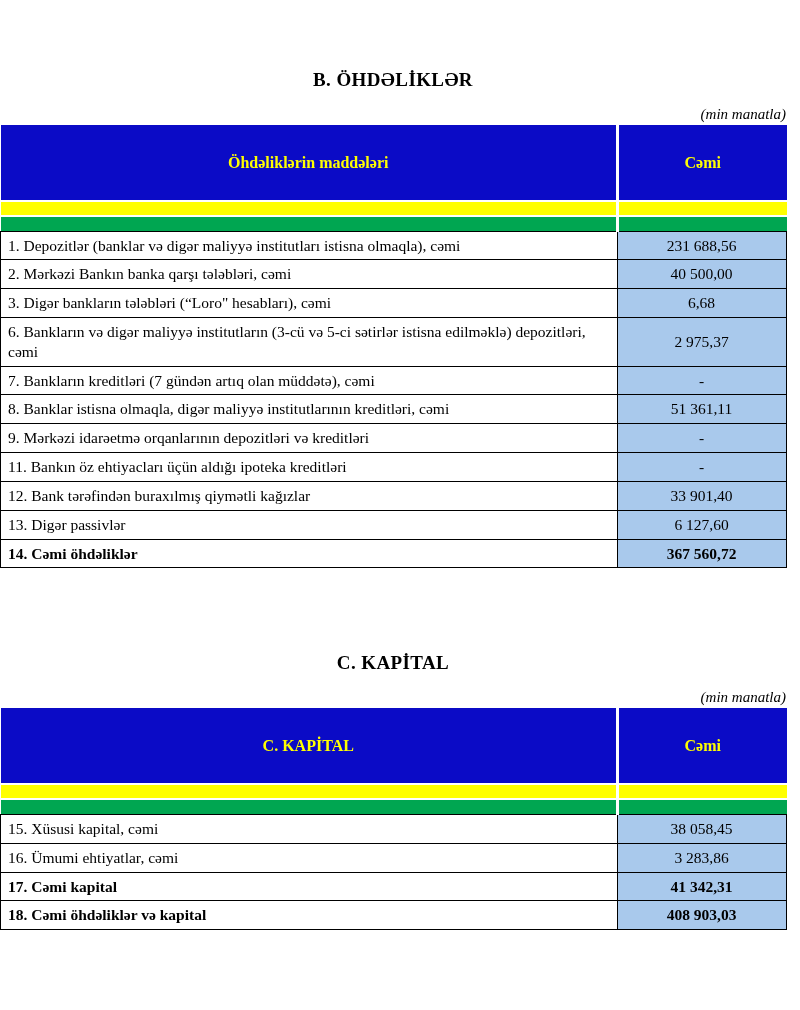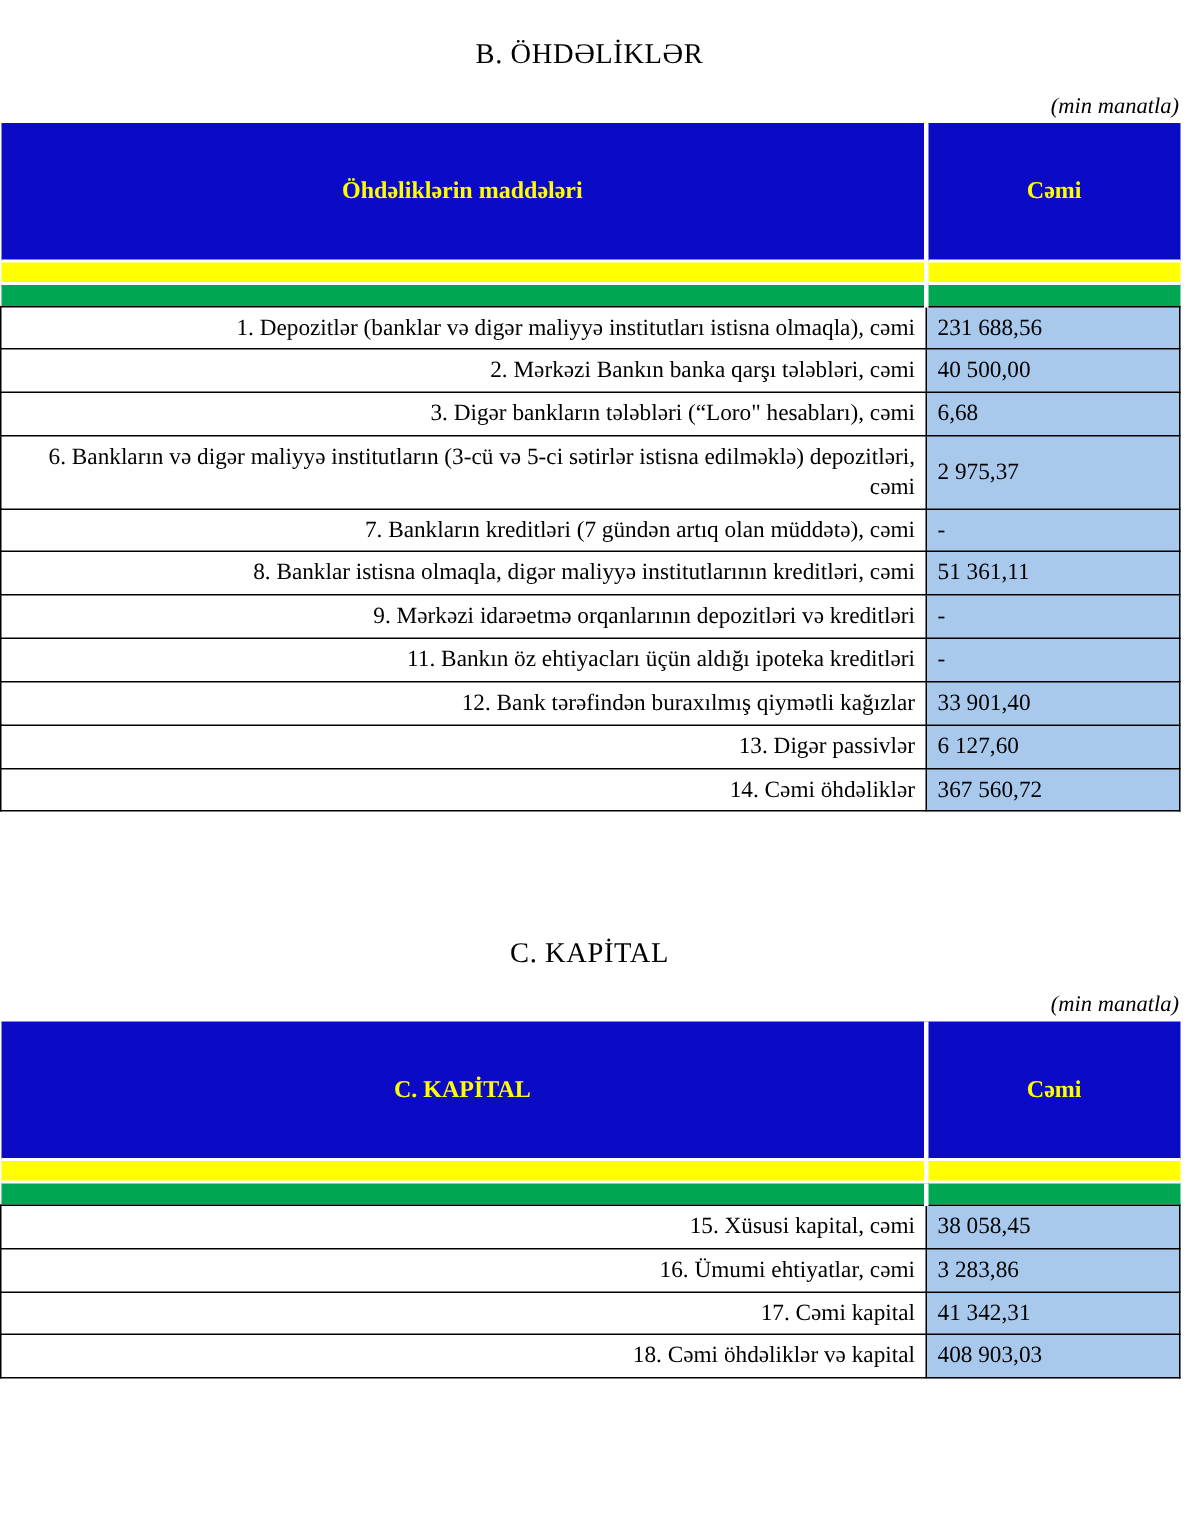--- a/index.html
+++ b/index.html
@@ -13,23 +13,24 @@
     --header-blue:#0b0bc6;
     --stripe-yellow:#ffff00;
     --stripe-green:#00a651;
     --value-cell:#a9c9ec;
     --header-text:#ffff00;
   }
   .page { padding:26px 14px 8px 0; }
   .doc-title {
     width:786px;
     text-align:center;
-    font-weight:normal;
+    font-weight:bold;
     font-size:19px;
     letter-spacing:.4px;
+    margin-top:43px;
   }
   .unit-note {
     width:786px;
     text-align:right;
     font-style:italic;
     font-size:15px;
     margin:15px 0 2px 0;
   }
   table.report {
     width:786px;
@@ -38,41 +39,40 @@
   }
   col.c-items { width:617px; }
   col.c-total { width:169px; }
   th.hd {
     background:var(--header-blue);
     color:var(--header-text);
     font-weight:bold;
     font-size:16px;
     text-align:center;
     vertical-align:middle;
-    height:92px;
+    height:76px;
   }
   th.hd.total { border-left:3px solid #fff; }
   tr.stripe td { height:15px; border-top:2px solid #fff; }
   tr.stripe td.right { border-left:3px solid #fff; }
   tr.stripe-yellow td { background:var(--stripe-yellow); }
   tr.stripe-green td { background:var(--stripe-green); }
   tbody.rows td {
     border:1px solid #000;
     font-size:15.5px;
     line-height:1.28;
     padding:4px 7px;
     vertical-align:middle;
-    text-align:right;
   }
   tbody.rows td.val {
     background:var(--value-cell);
-    text-align:left;
+    text-align:center;
     padding-right:8px;
   }
-  tbody.rows tr.bold td { font-weight:normal; }
+  tbody.rows tr.bold td { font-weight:bold; }
   .section-c { margin-top:84px; }
 </style>
 </head>
 <body>
 
 <div class="page">
 
   <section>
     <h1 class="doc-title">B. ÖHDƏLİKLƏR</h1>
     <div class="unit-note">(min manatla)</div>

